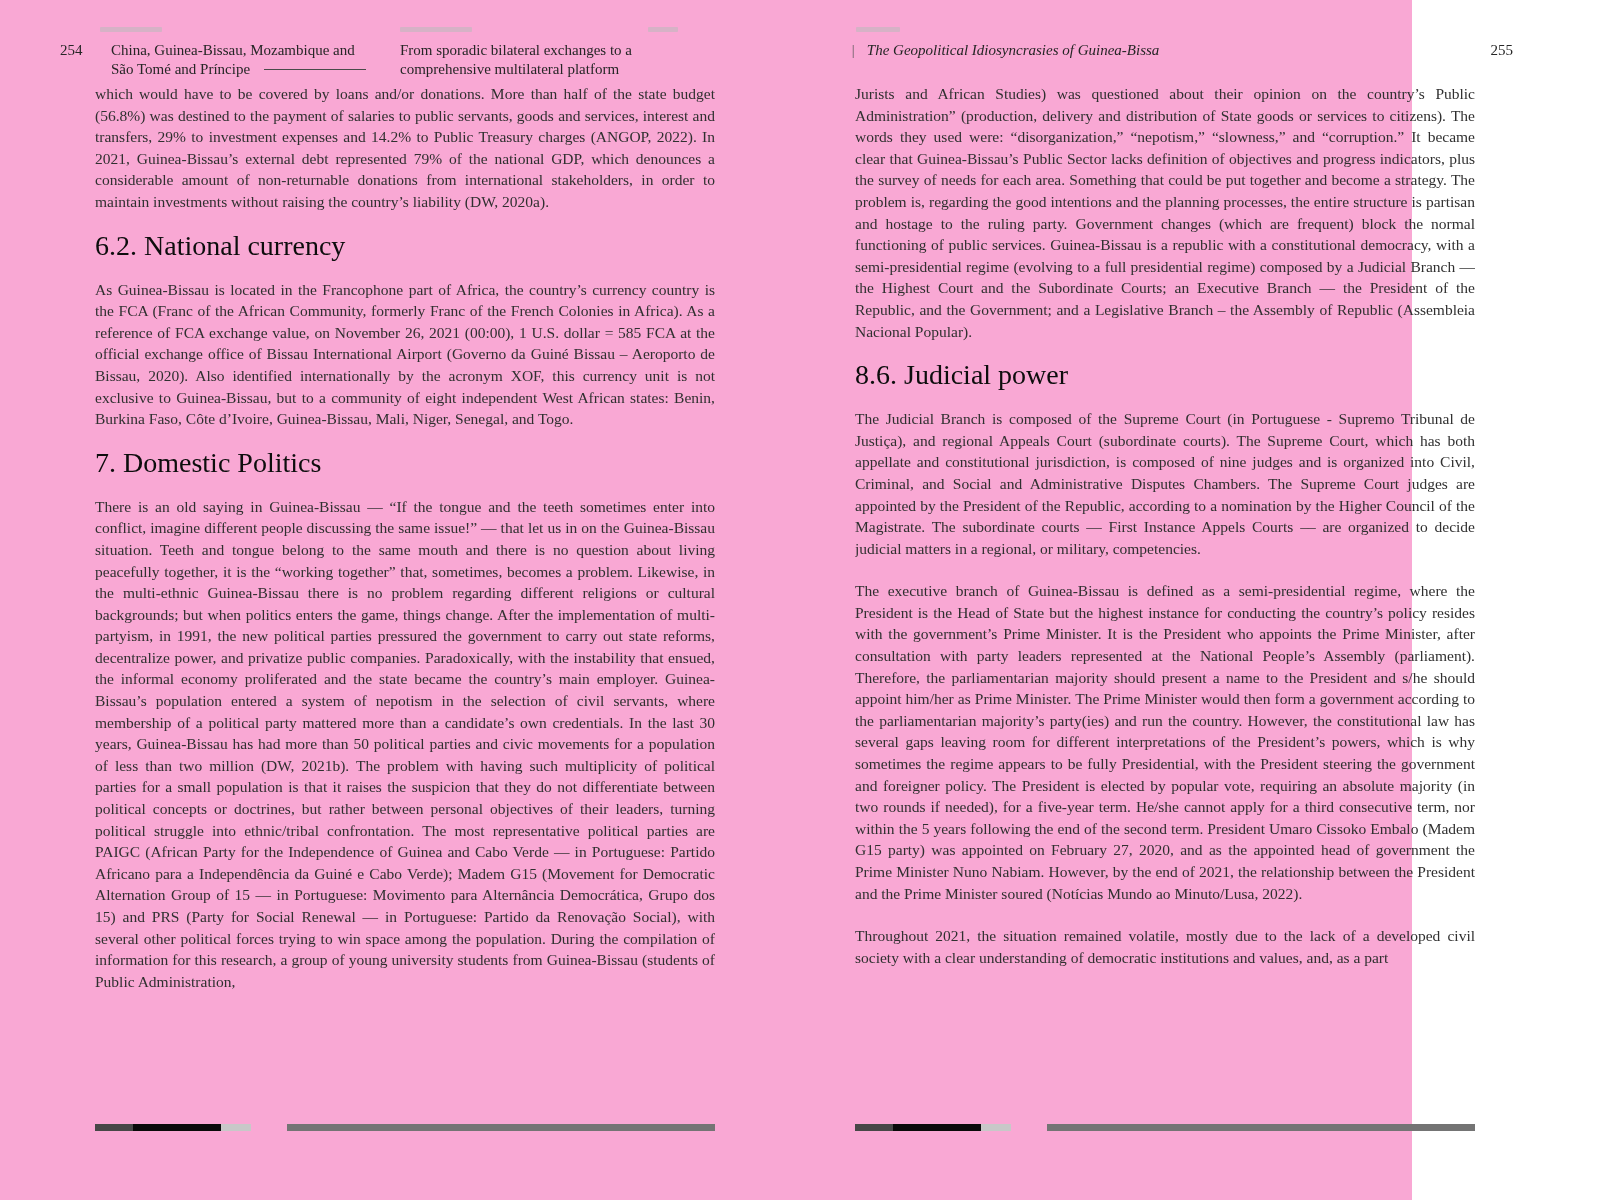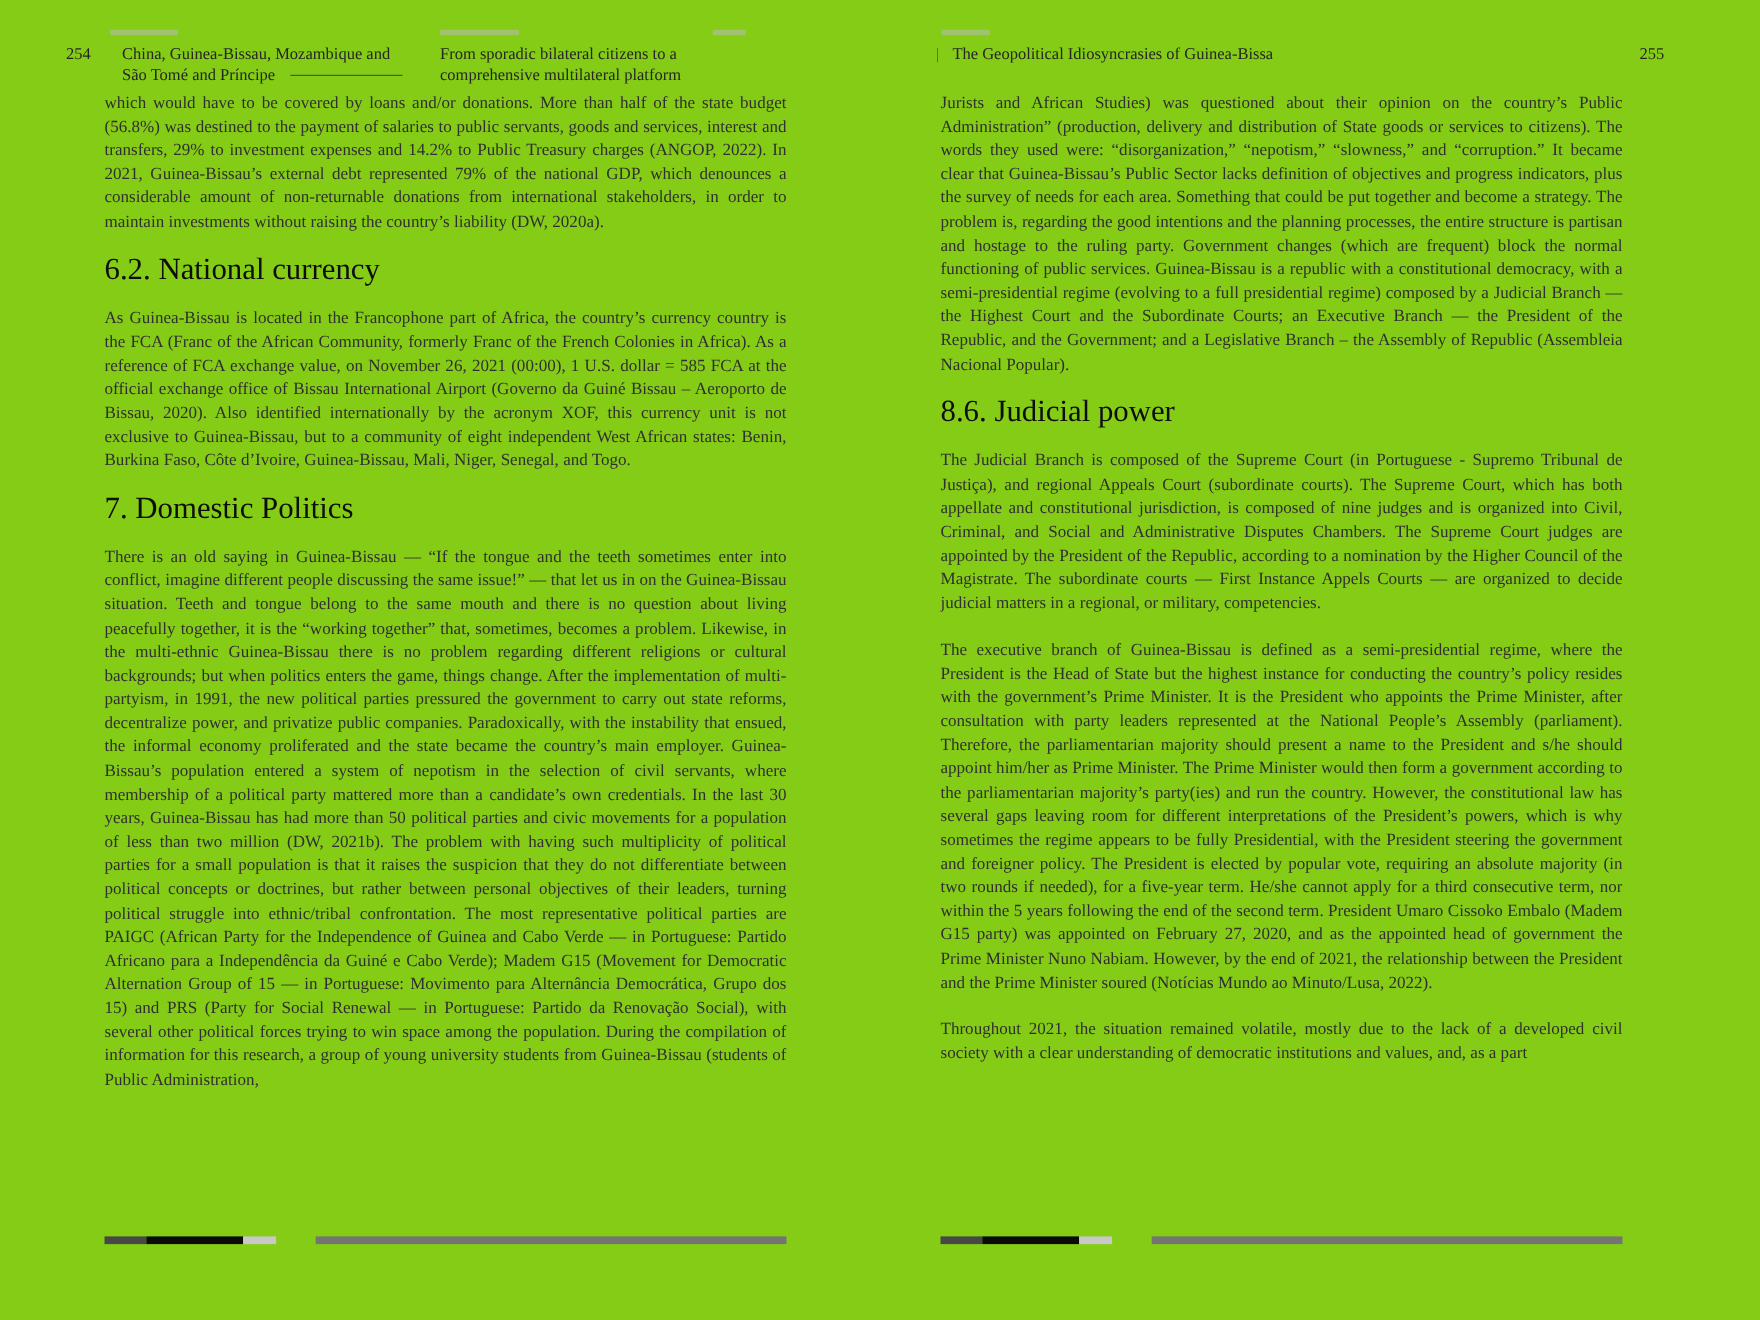--- a/index.html
+++ b/index.html
@@ -6,23 +6,23 @@
     margin: 0;
     padding: 0;
     width: 1600px;
     height: 1200px;
     background: #ffffff;
     overflow: hidden;
     font-family: "Liberation Serif", "DejaVu Serif", serif;
   }
   .spread {
     position: relative;
-    width: 1600px;
+    width: 1412px;
     height: 1200px;
-    background: #84cc16;
+    background: #f9a8d4;
   }
   .page {
     position: absolute;
     top: 40px;
     width: 620px;
     height: 1140px;
   }
   .page-left  { left: 95px; }
   .page-right { left: 855px; }
 
@@ -36,21 +36,21 @@
     display: inline-block;
     width: 102px;
     border-top: 1.5px solid #4a4a4a;
     vertical-align: middle;
     margin-left: 14px;
     margin-bottom: 3px;
   }
   .running-subtitle { position: absolute; left: 305px; top: 1px; width: 300px; }
 
   .header-sep { color: #555; margin-right: 12px; font-size: 14px; }
-  .running-title-right { position: absolute; left: -4px; top: 1px; white-space: nowrap; }
+  .running-title-right { position: absolute; left: -4px; top: 1px; white-space: nowrap; font-style: italic; }
   .pagenum-right { position: absolute; right: -38px; top: 1px; }
 
   
   .page-body {
     position: absolute;
     top: 43px;
     left: 0;
     width: 620px;
     max-height: 1012px;
     overflow: hidden;
@@ -106,21 +106,21 @@
   <section class="page page-left">
     <header class="page-header">
       <span class="pagenum pagenum-left">254</span>
       <div class="running-title">
         <div>China, Guinea-Bissau, Mozambique and</div>
         <div class="title-line2-wrap">
           <span>São Tomé and Príncipe</span><span class="header-rule"></span>
         </div>
       </div>
       <div class="running-subtitle">
-        <div>From sporadic bilateral citizens to a</div>
+        <div>From sporadic bilateral exchanges to a</div>
         <div>comprehensive multilateral platform</div>
       </div>
     </header>
 
     <div class="page-body">
         <p class="body-para">which would have to be covered by loans and/or donations. More than half of the state budget (56.8%) was destined to the payment of salaries to public servants, goods and services, interest and transfers, 29% to investment expenses and 14.2% to Public Treasury charges (ANGOP, 2022). In 2021, Guinea-Bissau’s external debt represented 79% of the national GDP, which denounces a considerable amount of non-returnable donations from international stakeholders, in order to maintain investments without raising the country’s liability (DW, 2020a).</p>
         <h2 class="section-heading">6.2. National currency</h2>
         <p class="body-para">As Guinea-Bissau is located in the Francophone part of Africa, the country’s currency country is the FCA (Franc of the African Community, formerly Franc of the French Colonies in Africa). As a reference of FCA exchange value, on November 26, 2021 (00:00), 1 U.S. dollar = 585 FCA at the official exchange office of Bissau International Airport (Governo da Guiné Bissau – Aeroporto de Bissau, 2020). Also identified internationally by the acronym XOF, this currency unit is not exclusive to Guinea-Bissau, but to a community of eight independent West African states: Benin, Burkina Faso, Côte d’Ivoire, Guinea-Bissau, Mali, Niger, Senegal, and Togo.</p>
         <h2 class="section-heading">7. Domestic Politics</h2>
         <p class="body-para">There is an old saying in Guinea-Bissau — “If the tongue and the teeth sometimes enter into conflict, imagine different people discussing the same issue!” — that let us in on the Guinea-Bissau situation. Teeth and tongue belong to the same mouth and there is no question about living peacefully together, it is the “working together” that, sometimes, becomes a problem. Likewise, in the multi-ethnic Guinea-Bissau there is no problem regarding different religions or cultural backgrounds; but when politics enters the game, things change. After the implementation of multi-partyism, in 1991, the new political parties pressured the government to carry out state reforms, decentralize power, and privatize public companies. Paradoxically, with the instability that ensued, the informal economy proliferated and the state became the country’s main employer. Guinea-Bissau’s population entered a system of nepotism in the selection of civil servants, where membership of a political party mattered more than a candidate’s own credentials. In the last 30 years, Guinea-Bissau has had more than 50 political parties and civic movements for a population of less than two million (DW, 2021b). The problem with having such multiplicity of political parties for a small population is that it raises the suspicion that they do not differentiate between political concepts or doctrines, but rather between personal objectives of their leaders, turning political struggle into ethnic/tribal confrontation. The most representative political parties are PAIGC (African Party for the Independence of Guinea and Cabo Verde — in Portuguese: Partido Africano para a Independência da Guiné e Cabo Verde); Madem G15 (Movement for Democratic Alternation Group of 15 — in Portuguese: Movimento para Alternância Democrática, Grupo dos 15) and PRS (Party for Social Renewal — in Portuguese: Partido da Renovação Social), with several other political forces trying to win space among the population. During the compilation of information for this research, a group of young university students from Guinea-Bissau (students of Public Administration,</p>

